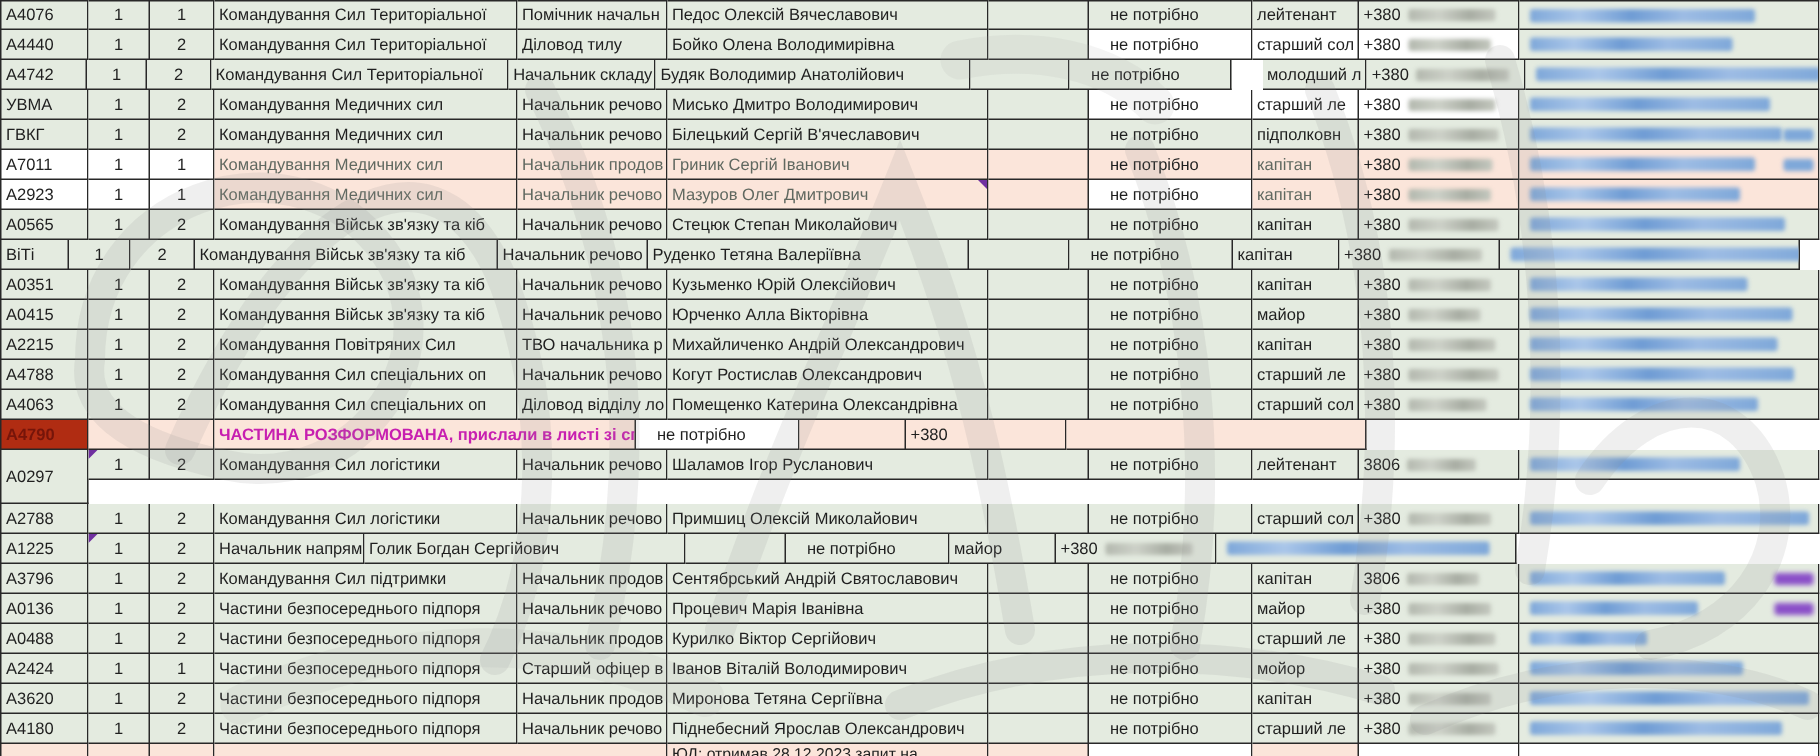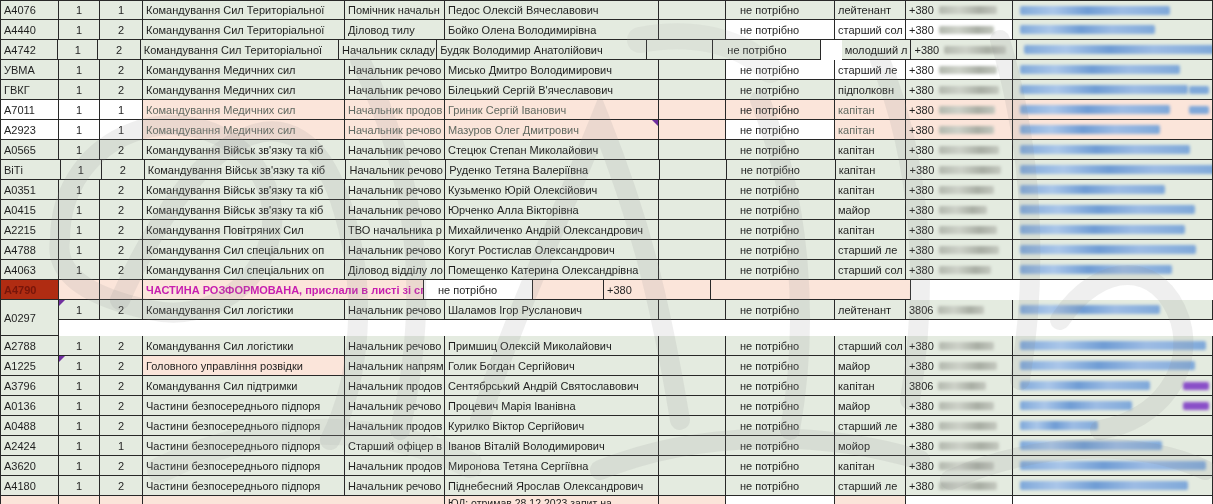--- a/index.html
+++ b/index.html
@@ -310,21 +310,21 @@
       </div>
       <div class="cell bg-green" style="width: 107px; height: 20px;">
         <span>+380</span>
         <div class="blur-gray" style="width: 60px;"></div>
       </div>
       <div class="cell bg-green" style="width: 200px; height: 20px;">
         <div class="blur-bar" style="width: 170px;"></div>
       </div>
     </div>
     <div class="row">
-      <div class="cell bg-green" style="width: 61px; height: 20px;">
+      <div class="cell bg-green" style="width: 46px; height: 20px;">
         <span>ВіТі</span>
       </div>
       <div class="cell bg-green t-center" style="width: 41px; height: 20px;">
         <span>1</span>
       </div>
       <div class="cell bg-green t-center" style="width: 43px; height: 20px;">
         <span>2</span>
       </div>
       <div class="cell bg-green" style="width: 202px; height: 20px;">
         <span>Командування Військ зв'язку та кіб</span>
@@ -610,23 +610,20 @@
     <div class="row">
       <div class="cell bg-green" style="width: 59px; height: 20px;">
         <span>A1225</span>
       </div>
       <div class="cell bg-green t-center" style="width: 41px; height: 20px;">
         <span>1</span>
         <div class="mark-tl"></div>
       </div>
       <div class="cell bg-green t-center" style="width: 43px; height: 20px;">
         <span>2</span>
-      </div>
-      <div class="cell bg-pink" style="width: 202px; height: 20px;">
-        <span>Головного управління розвідки</span>
       </div>
       <div class="cell bg-green" style="width: 100px; height: 20px;">
         <span>Начальник напрям</span>
       </div>
       <div class="cell bg-green" style="width: 214px; height: 20px;">
         <span>Голик Богдан Сергійович</span>
       </div>
       <div class="cell bg-green" style="width: 67px; height: 20px;"></div>
       <div class="cell bg-green t-status" style="width: 109px; height: 20px;">
         <span>не потрібно</span>

